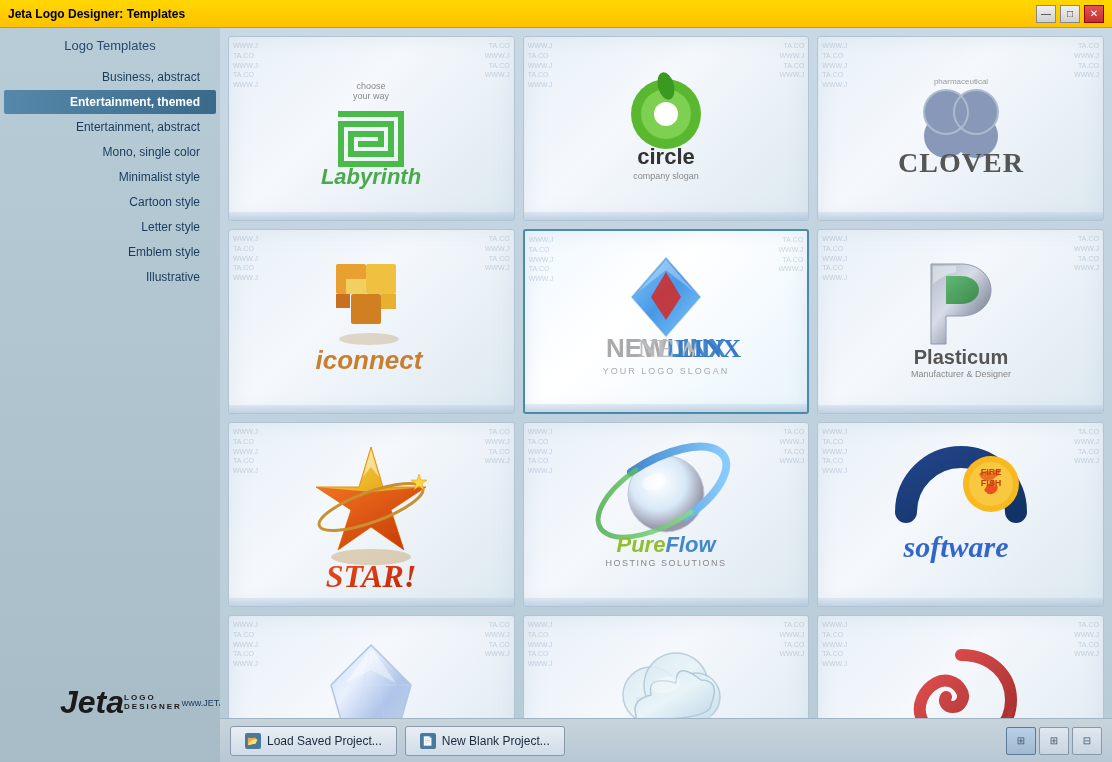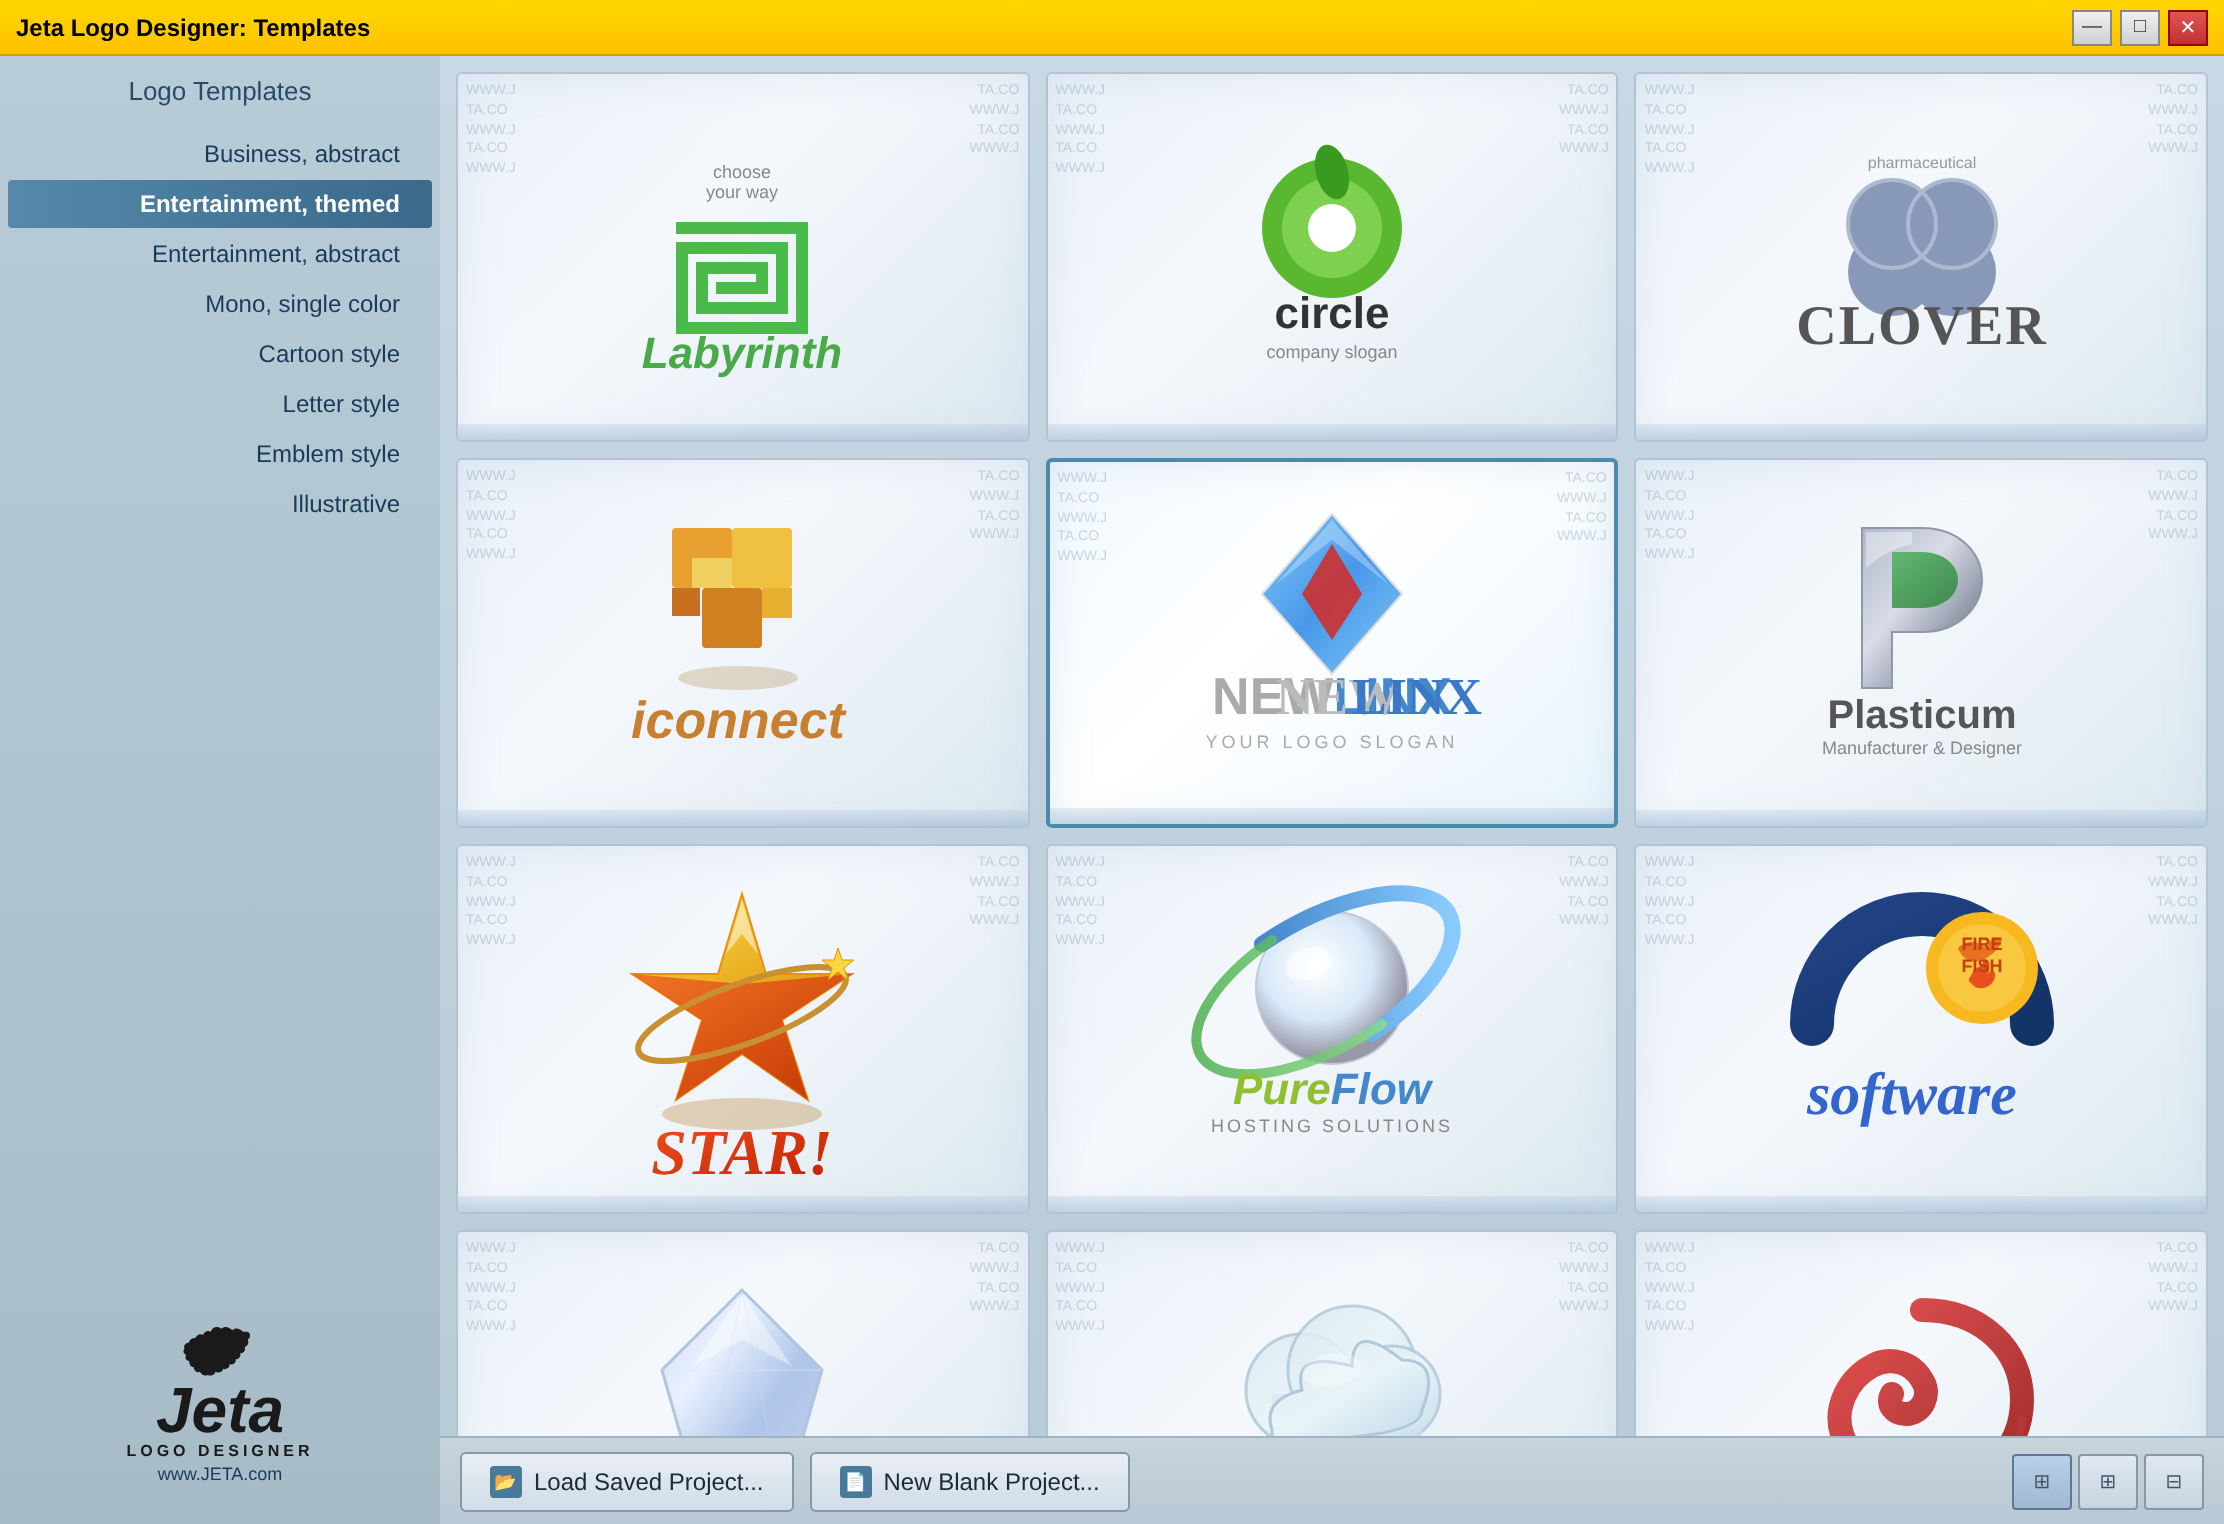--- a/index.html
+++ b/index.html
@@ -92,21 +92,20 @@
     .sidebar-logo {
       display: flex;
       flex-direction: column;
       align-items: center;
       padding: 10px;
     }
     .jeta-logo {
       width: 100px;
       height: 80px;
       display: flex;
-      flex-direction: column;
       align-items: center;
     }
     .jeta-text-main {
       font-size: 32px;
       font-weight: 900;
       color: #1a1a1a;
       font-style: italic;
       line-height: 1;
     }
     .jeta-text-sub {
@@ -291,20 +290,21 @@
 <div class="main-container">
 
   <div class="sidebar">
     <div>
       <div class="sidebar-title">Logo Templates</div>
       <div id="sidebar-items">
           <div class="sidebar-item">Business, abstract</div>
           <div class="sidebar-item active">Entertainment, themed</div>
           <div class="sidebar-item">Entertainment, abstract</div>
           <div class="sidebar-item">Mono, single color</div>
+          <div class="sidebar-item">Minimalist style</div>
           <div class="sidebar-item">Cartoon style</div>
           <div class="sidebar-item">Letter style</div>
           <div class="sidebar-item">Emblem style</div>
           <div class="sidebar-item">Illustrative</div>
         </div>
     </div>
 
     <div class="sidebar-logo">
       <div class="jeta-logo">
 

